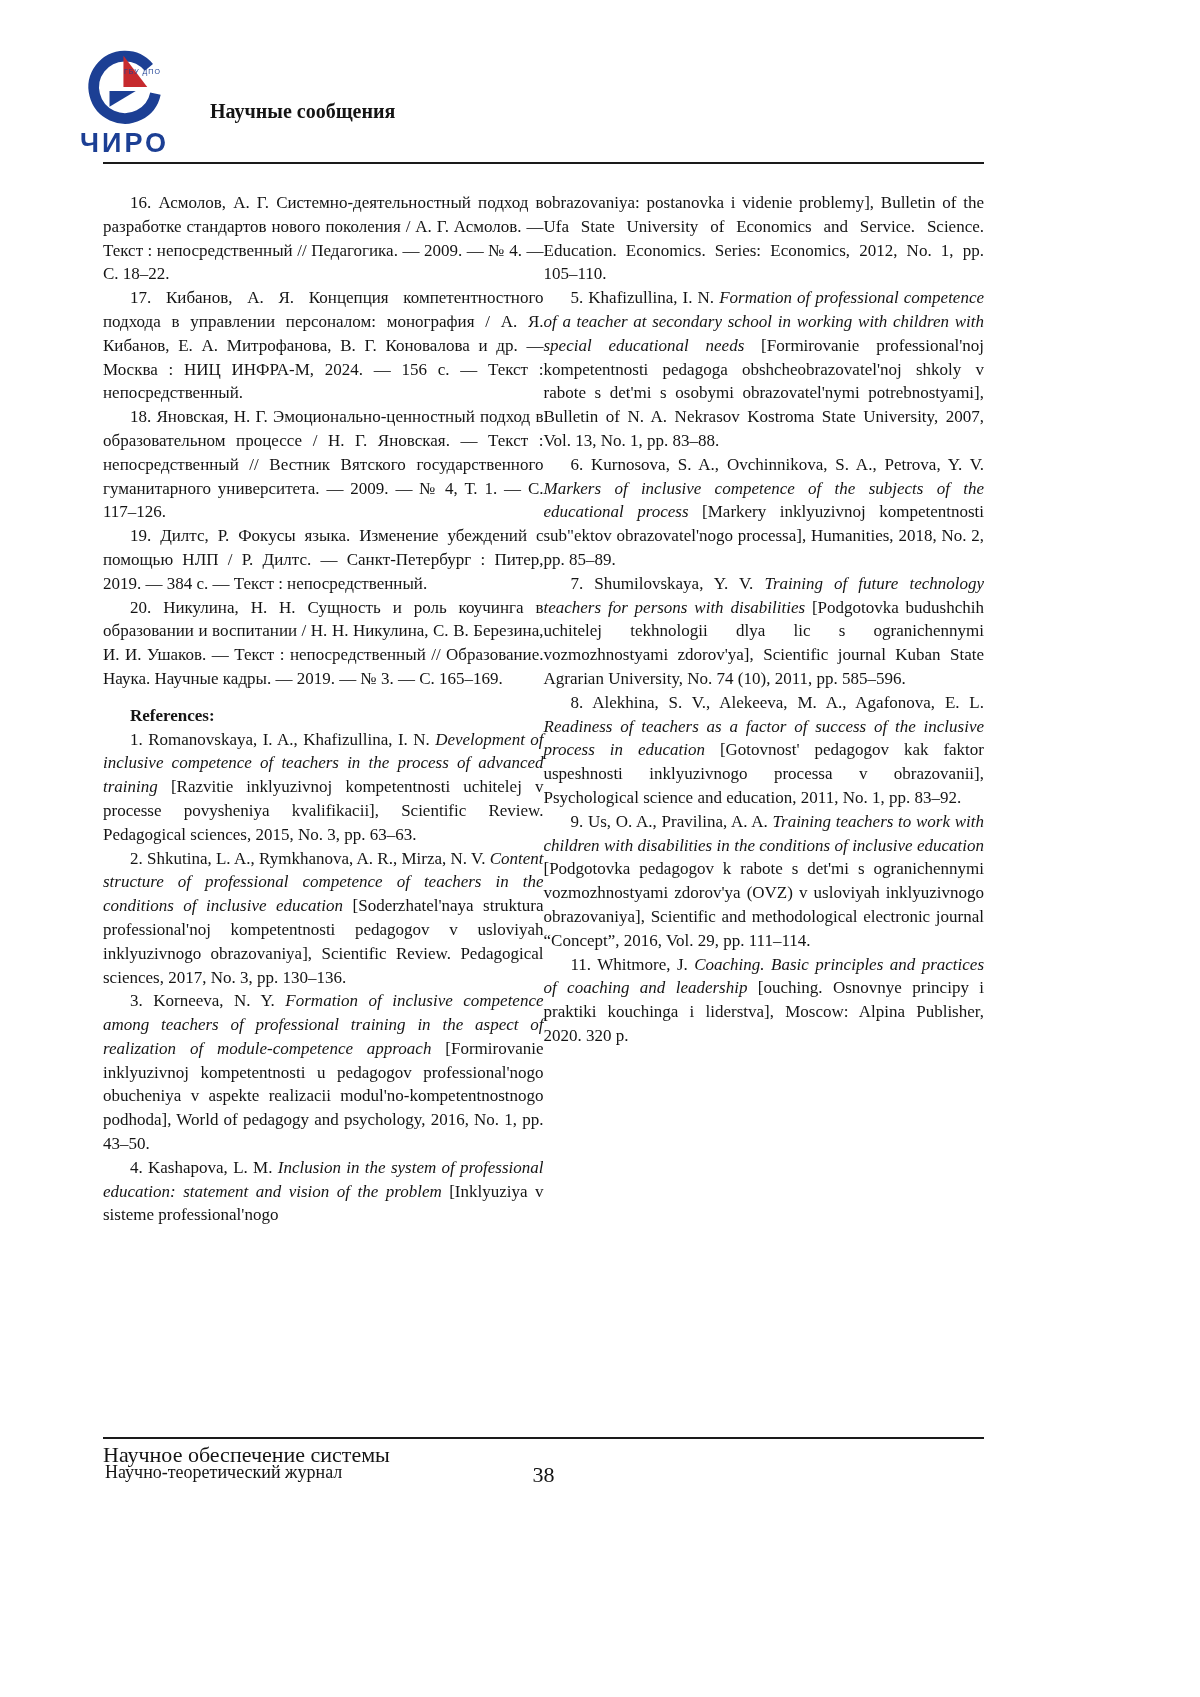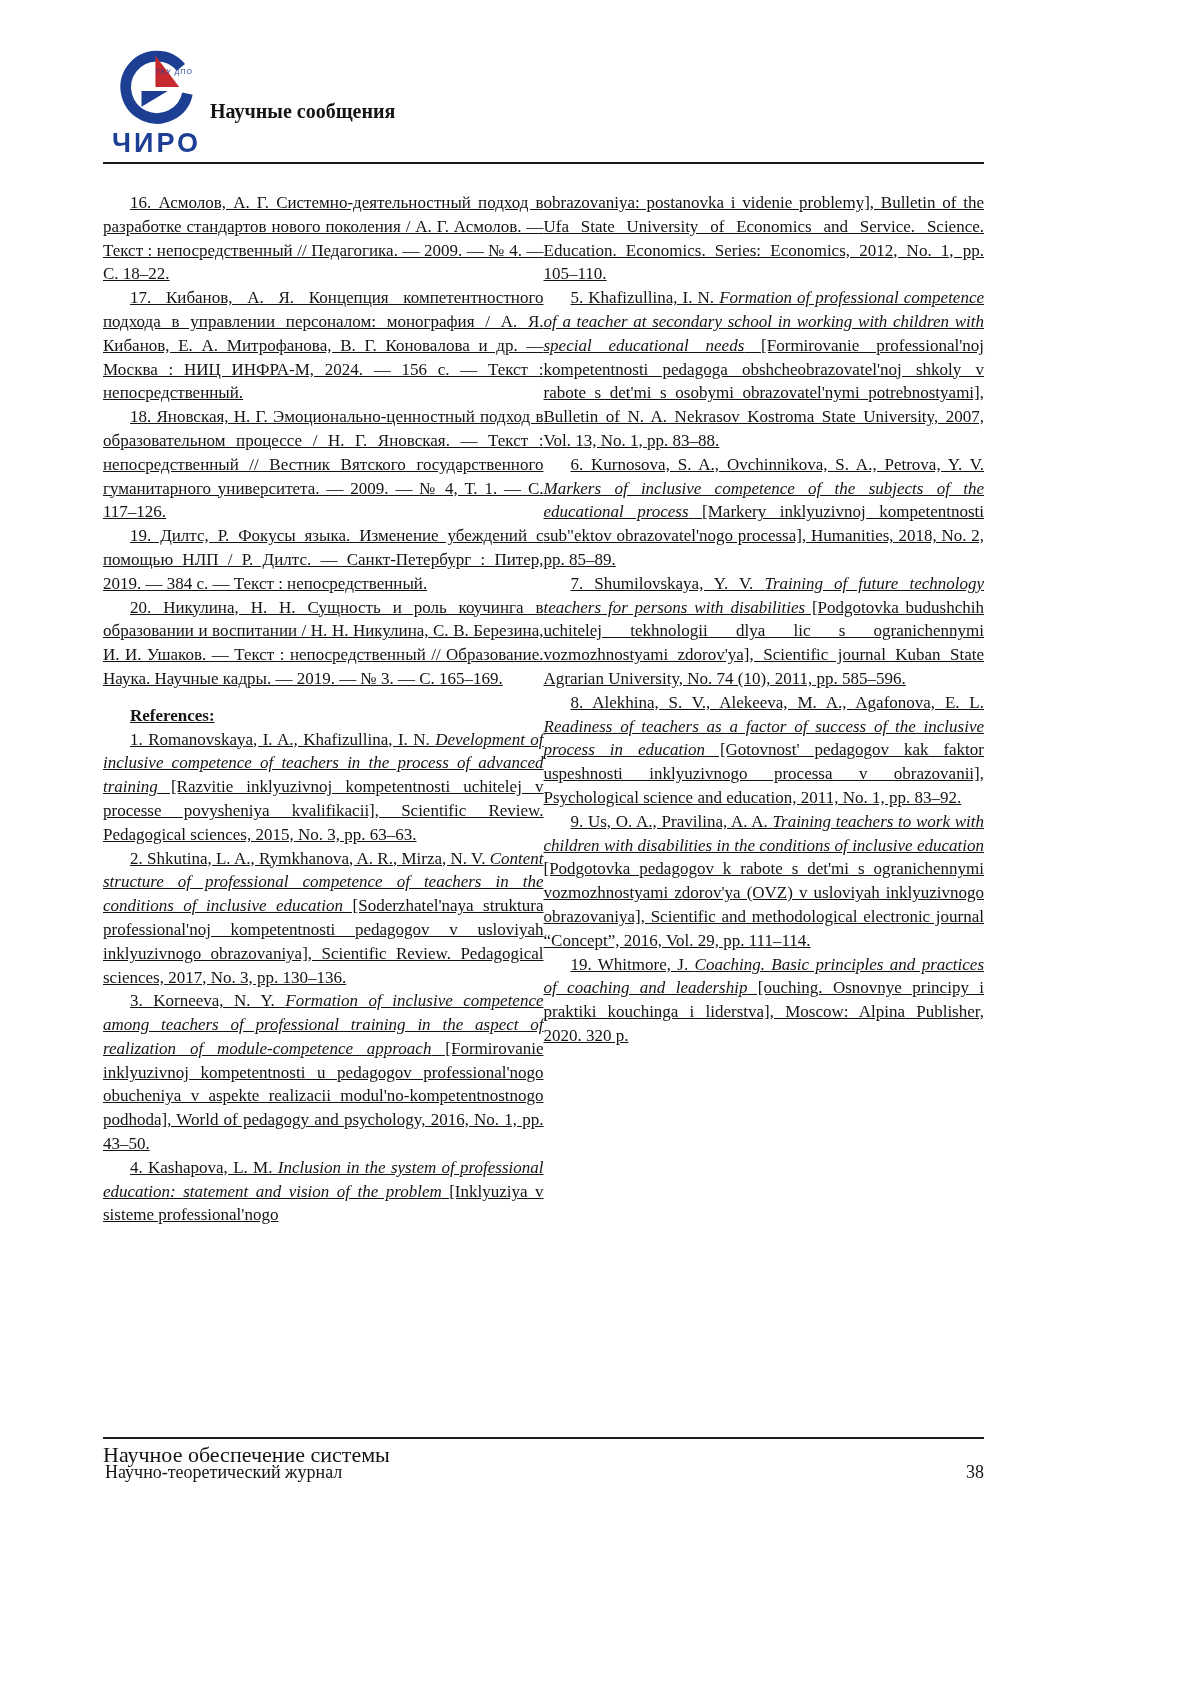--- a/index.html
+++ b/index.html
@@ -2,21 +2,21 @@
 <html><head>
 <meta charset="utf-8">
 <style>
   html,body{margin:0;padding:0;}
   body{
     width:1200px;height:1697px;position:relative;background:#ffffff;
     font-family:"Liberation Serif", serif;color:#141414;
     overflow:hidden;
   }
   
-  .logo{position:absolute;left:112px;top:46px;width:115px;height:120px;}
+  .logo{position:absolute;left:80px;top:46px;width:115px;height:120px;}
   .logo svg{display:block;}
   .logo-word{
     position:absolute;left:0px;top:82px;
     font-family:"Liberation Sans", sans-serif;
     font-weight:bold;font-size:27px;letter-spacing:3px;color:#1c3f94;
   }
   .logo-small{
     position:absolute;left:44px;top:22px;
     font-family:"Liberation Sans", sans-serif;
     font-size:7px;color:#1c3f94;letter-spacing:1px;
@@ -24,39 +24,39 @@
   .page-title{
     position:absolute;left:210px;top:100px;
     font-size:20px;font-weight:bold;
   }
   .header-rule{
     position:absolute;left:103px;top:162px;width:881px;height:2px;background:#1a1a1a;
   }
   
   .content{
     position:absolute;left:103px;top:191px;width:881px;
-    display:flex;text-decoration:underline;
+    display:flex;
   }
   .col{flex:1;min-width:0;}
   .para{
     margin:0;text-indent:27px;text-align:justify;
     font-size:17px;line-height:23.8px;
   }
   .para.bold{font-weight:bold;margin-top:13px;}
   .para.no-indent{text-indent:0;}
   .it{font-style:italic;}
   
   .footer-rule{
     position:absolute;left:103px;top:1437px;width:881px;height:2px;background:#1a1a1a;
   }
   .footer-left{
     position:absolute;left:105px;top:1462px;font-size:18px;
   }
   .footer-page{
-    position:absolute;left:103px;top:1462px;width:881px;text-align:right;font-size:18px;
+    position:absolute;left:103px;top:1462px;width:881px;text-align:center;font-size:22px;
   }
   .footer-right{
     position:absolute;left:103px;top:1441px;width:881px;
     text-align:left;font-size:22px;line-height:27px;
   }
 </style>
 </head>
 <body>
 
 <div class="logo">
@@ -90,21 +90,21 @@
       <p class="para"><span>3. Korneeva, N. Y. </span><span class="it">Formation of inclusive competence among teachers of professional training in the aspect of realization of module-competence approach</span><span> [Formirovanie inklyuzivnoj kompetentnosti u pedagogov professional'nogo obucheniya v aspekte realizacii modul'no-kompetentnostnogo podhoda], World of pedagogy and psychology, 2016, No. 1, pp. 43–50.</span></p>
       <p class="para"><span>4. Kashapova, L. M. </span><span class="it">Inclusion in the system of professional education: statement and vision of the problem</span><span> [Inklyuziya v sisteme professional'nogo</span></p>
     </div>
   <div class="col">
       <p class="para no-indent"><span>obrazovaniya: postanovka i videnie problemy], Bulletin of the Ufa State University of Economics and Service. Science. Education. Economics. Series: Economics, 2012, No. 1, pp. 105–110.</span></p>
       <p class="para"><span>5. Khafizullina, I. N. </span><span class="it">Formation of professional competence of a teacher at secondary school in working with children with special educational needs</span><span> [Formirovanie professional'noj kompetentnosti pedagoga obshcheobrazovatel'noj shkoly v rabote s det'mi s osobymi obrazovatel'nymi potrebnostyami], Bulletin of N. A. Nekrasov Kostroma State University, 2007, Vol. 13, No. 1, pp. 83–88.</span></p>
       <p class="para"><span>6. Kurnosova, S. A., Ovchinnikova, S. A., Petrova, Y. V. </span><span class="it">Markers of inclusive competence of the subjects of the educational process</span><span> [Markery inklyuzivnoj kompetentnosti sub"ektov obrazovatel'nogo processa], Humanities, 2018, No. 2, pp. 85–89.</span></p>
       <p class="para"><span>7. Shumilovskaya, Y. V. </span><span class="it">Training of future technology teachers for persons with disabilities</span><span> [Podgotovka budushchih uchitelej tekhnologii dlya lic s ogranichennymi vozmozhnostyami zdorov'ya], Scientific journal Kuban State Agrarian University, No. 74 (10), 2011, pp. 585–596.</span></p>
       <p class="para"><span>8. Alekhina, S. V., Alekeeva, M. A., Agafonova, E. L. </span><span class="it">Readiness of teachers as a factor of success of the inclusive process in education</span><span> [Gotovnost' pedagogov kak faktor uspeshnosti inklyuzivnogo processa v obrazovanii], Psychological science and education, 2011, No. 1, pp. 83–92.</span></p>
       <p class="para"><span>9. Us, O. A., Pravilina, A. A. </span><span class="it">Training teachers to work with children with disabilities in the conditions of inclusive education</span><span> [Podgotovka pedagogov k rabote s det'mi s ogranichennymi vozmozhnostyami zdorov'ya (OVZ) v usloviyah inklyuzivnogo obrazovaniya], Scientific and methodological electronic journal “Concept”, 2016, Vol. 29, pp. 111–114.</span></p>
-      <p class="para"><span>19. Whitmore, J. </span><span class="it">Coaching. Basic principles and practices of coaching and leadership</span><span> [ouching. Osnovnye principy i praktiki kouchinga i liderstva], Moscow: Alpina Publisher, 2020. 320 p.</span></p>
+      <p class="para"><span>11. Whitmore, J. </span><span class="it">Coaching. Basic principles and practices of coaching and leadership</span><span> [ouching. Osnovnye principy i praktiki kouchinga i liderstva], Moscow: Alpina Publisher, 2020. 320 p.</span></p>
     </div>
 </div>
 
 <div class="footer-rule"></div>
 <div class="footer-left">Научно-теоретический журнал</div>
 <div class="footer-page">38</div>
 <div class="footer-right">
   <div>Научное обеспечение системы</div>
 </div>
 

